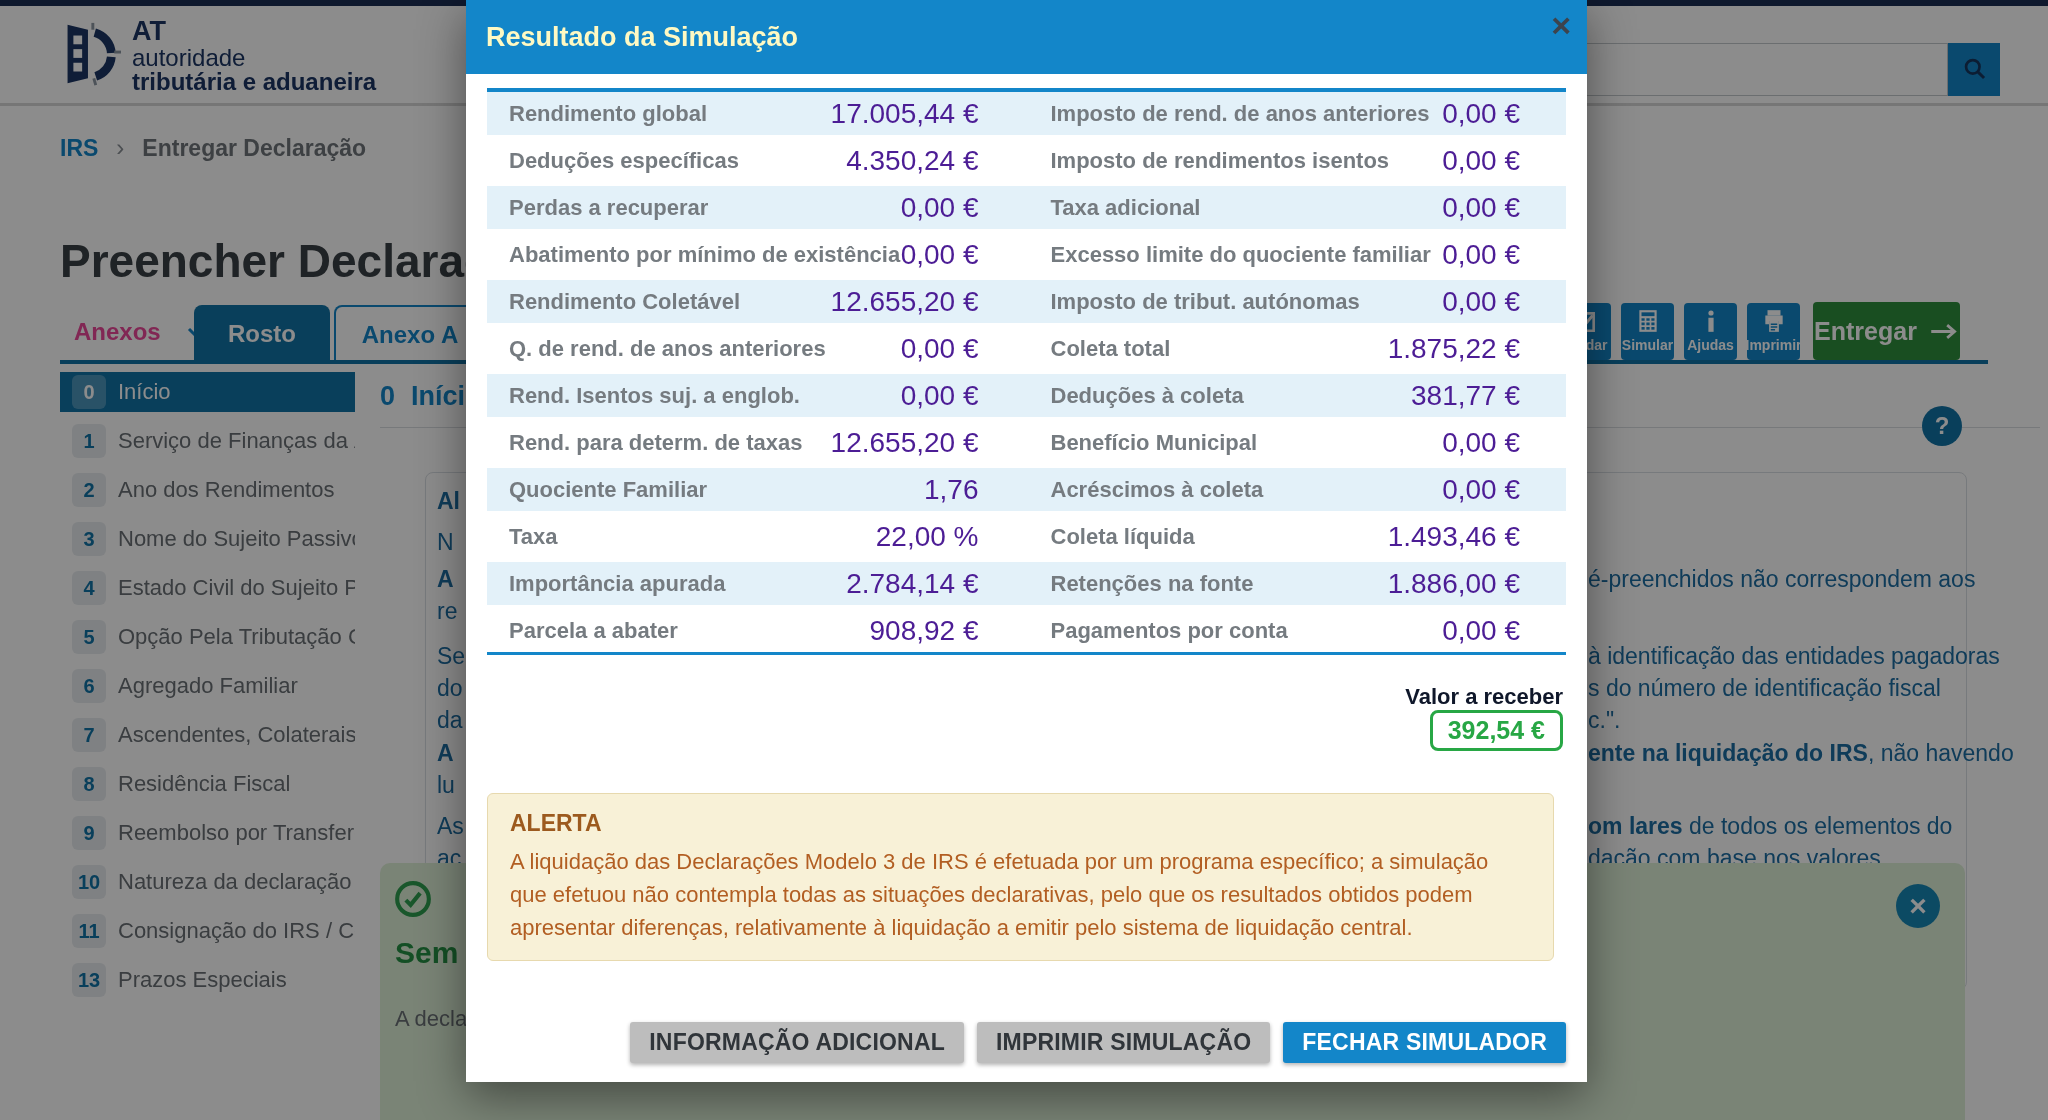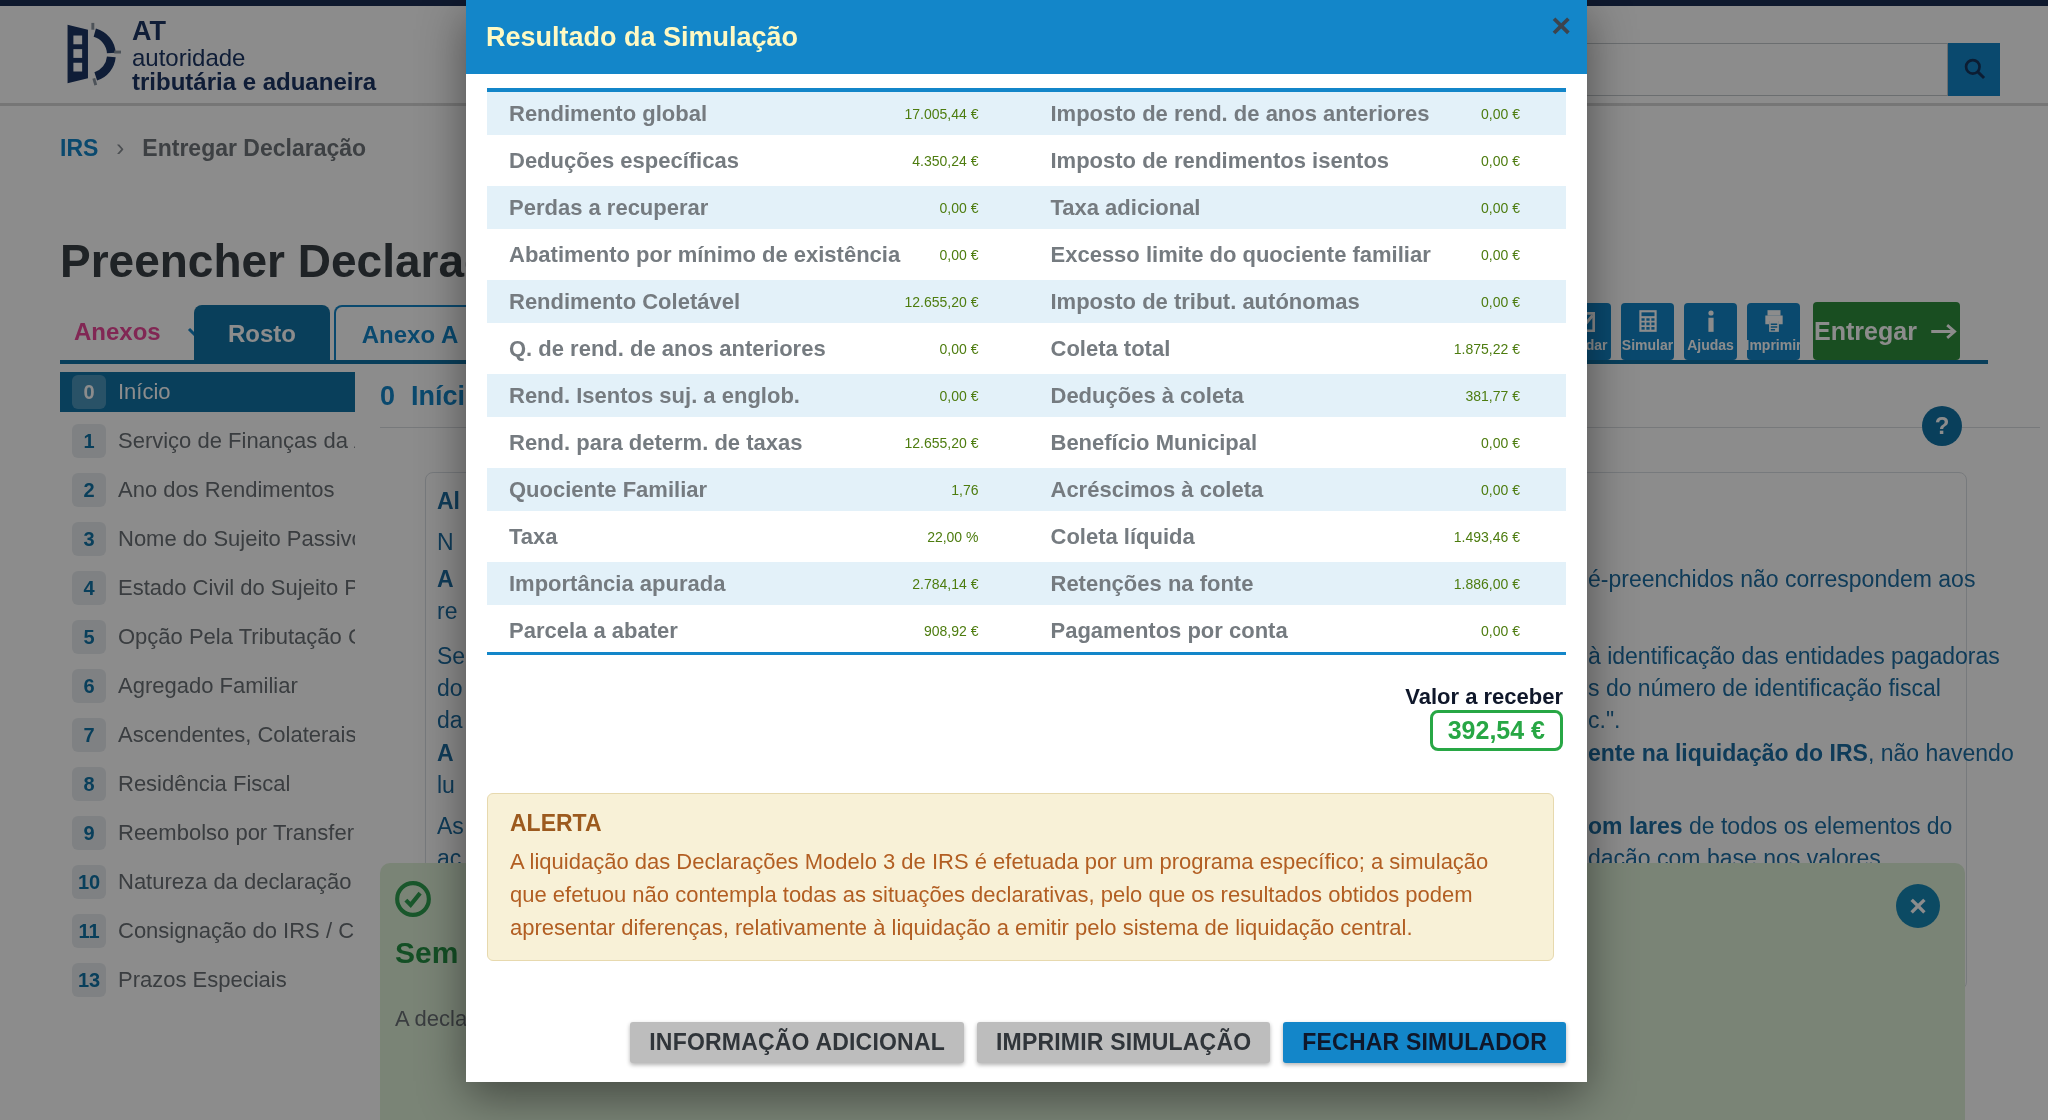--- a/index.html
+++ b/index.html
@@ -70,30 +70,30 @@
   #modal-title{color:#fef9c3;font-size:27px;font-weight:700;}
   #modal-close{position:absolute;top:8px;right:16px;font-size:34px;font-weight:700;color:#3d444d;cursor:pointer;line-height:1;}
   #sim-table{position:absolute;left:21px;top:88px;width:1079px;border-top:4px solid #1386c9;border-bottom:3px solid #1386c9;}
   .sim-row{display:flex;height:47px;border-bottom:4px solid #fff;}
   .sim-row:last-child{border-bottom:none;height:43px;}
   .sim-row:nth-child(odd){background:#e3f1f9;}
   .sim-half{flex:1;display:flex;align-items:center;justify-content:space-between;}
   .sim-half.left{padding-left:22px;padding-right:58px;}
   .sim-half.right{padding-left:14px;padding-right:46px;}
   .sim-label{font-size:22px;font-weight:700;color:#757b80;white-space:nowrap;}
-  .sim-value{font-size:14px;color:#4d7c0f;white-space:nowrap;}
+  .sim-value{font-size:28px;color:#4c1d95;white-space:nowrap;}
   #result-label{position:absolute;top:684px;right:24px;font-size:22px;font-weight:700;color:#0f172a;}
   #result-box{position:absolute;top:710px;right:24px;border:3px solid #28a745;border-radius:8px;padding:3px 15px;font-size:25px;font-weight:700;color:#28a745;}
   #alert-box{position:absolute;left:21px;top:793px;width:1067px;background:#f8f1d7;border:1px solid #e7d9ae;border-radius:6px;padding:16px 22px;}
   #alert-title{font-size:23px;font-weight:700;color:#9c5a1e;margin-bottom:8px;}
   #alert-text{font-size:22px;color:#b25e22;line-height:33px;}
   #modal-footer{position:absolute;right:21px;bottom:19px;display:flex;gap:13px;}
   .mbtn{height:41px;padding:0 19px;font-size:23px;font-weight:700;border:none;border-radius:3px;display:flex;align-items:center;cursor:pointer;box-shadow:0 2px 4px rgba(0,0,0,.3);letter-spacing:.2px;font-family:"Liberation Sans",sans-serif;}
   .mbtn.gray{background:#bdbdbd;color:#30353a;}
-  .mbtn.blue{background:#1386c9;color:#0f172a;}
+  .mbtn.blue{background:#1386c9;color:#ffffff;}
 </style>
 </head>
 <body>
 
 <div id="stage">
 
   <div id="topbar"></div>
 
   <div id="appheader">
     <div class="logo">

